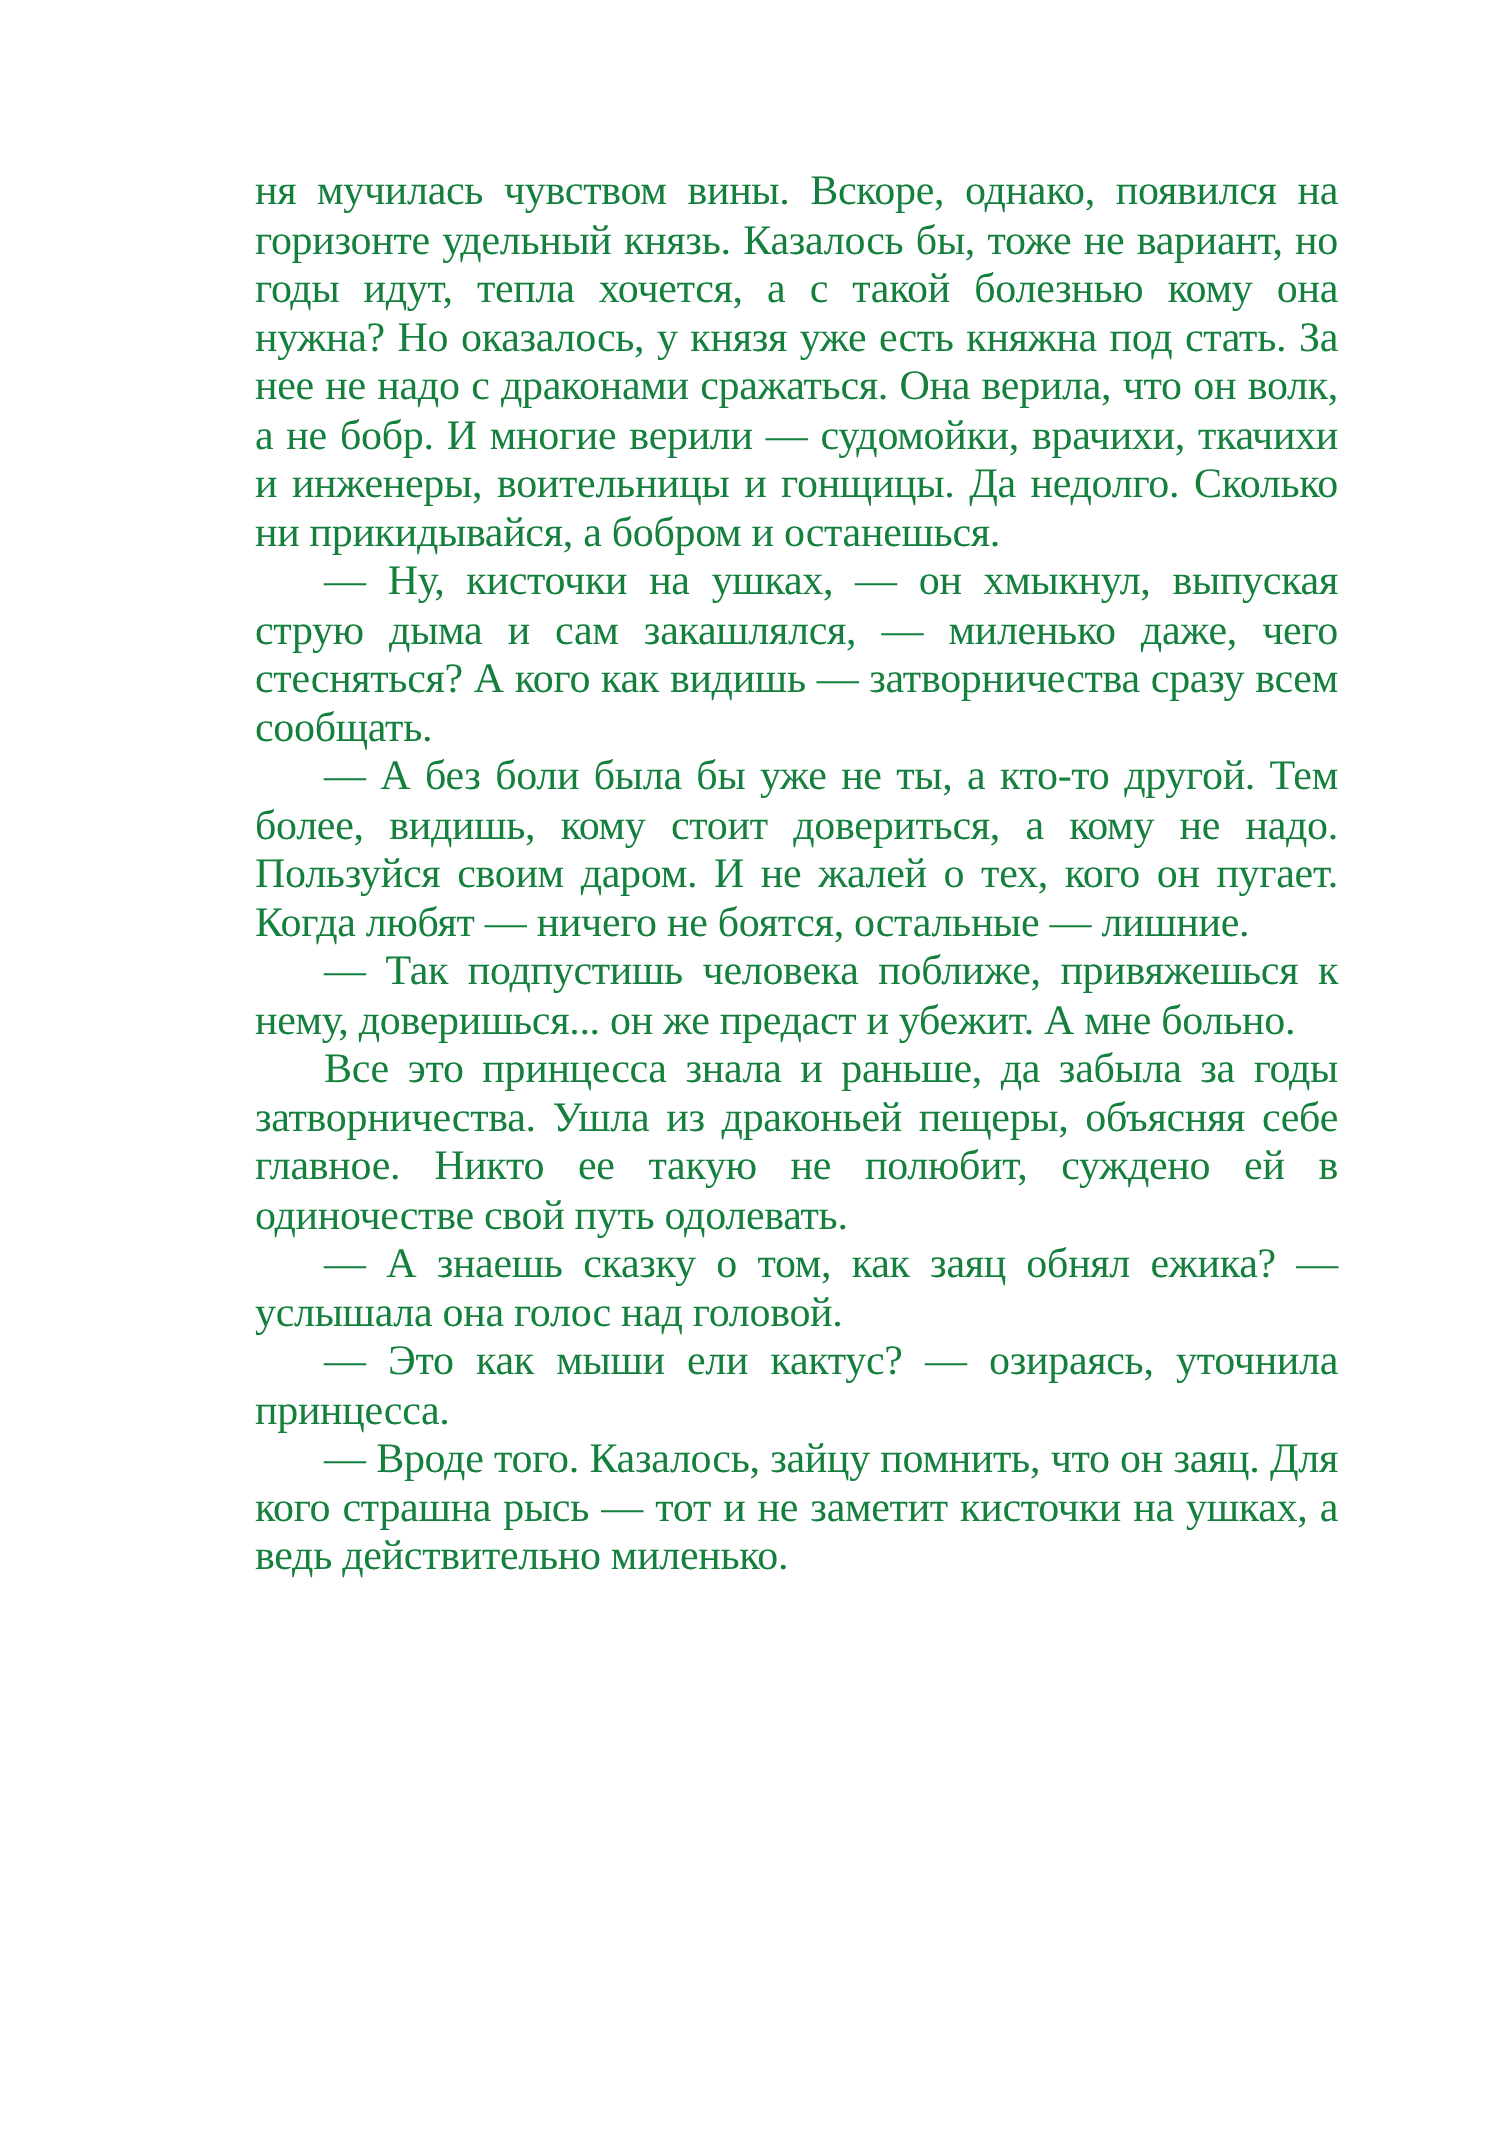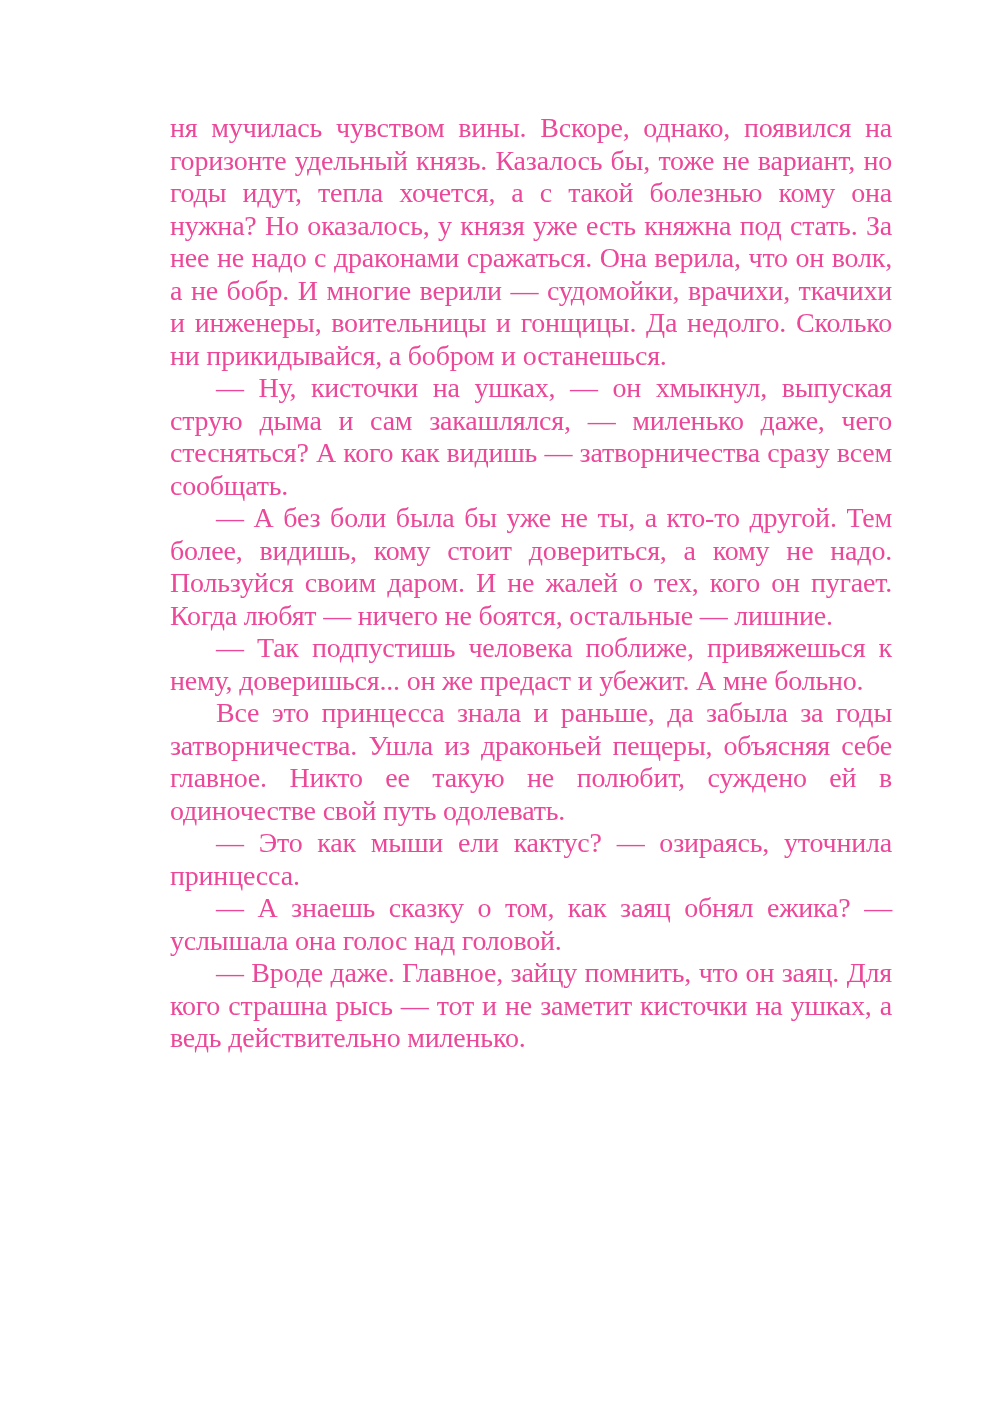--- a/index.html
+++ b/index.html
@@ -5,21 +5,21 @@
   html, body {
     margin: 0;
     padding: 0;
     background: #ffffff;
   }
   .book-page {
     position: relative;
     width: 1005px;
     height: 1212px;
     background: #ffffff;
-    color: #ec4899;
+    color: #15803d;
     font-family: "Liberation Serif", "DejaVu Serif", serif;
     overflow: hidden;
   }
   .text-block {
     position: absolute;
     left: 170px;
     top: 112px;
     width: 722px;
     font-size: 28px;
     line-height: 32.5px;
@@ -47,18 +47,18 @@
 </head>
 <body>
 
 <div class="book-page">
   <div class="text-block">
     <p class="no-indent">ня мучилась чувством вины. Вскоре, однако, появился на горизонте удельный князь. Казалось бы, тоже не вариант, но годы идут, тепла хочется, а с такой болезнью кому она нужна? Но оказалось, у князя уже есть княжна под стать. За нее не надо с драконами сражаться. Она верила, что он волк, а не бобр. И многие верили — судомойки, врачихи, ткачихи и инженеры, воительницы и гонщицы. Да недолго. Сколько ни прикидывайся, а бобром и останешься.</p>
     <p>— Ну, кисточки на ушках, — он хмыкнул, выпуская струю дыма и сам закашлялся, — миленько даже, чего стесняться? А кого как видишь — затворничества сразу всем сообщать.</p>
     <p>— А без боли была бы уже не ты, а кто-то другой. Тем более, видишь, кому стоит довериться, а кому не надо. Пользуйся своим даром. И не жалей о тех, кого он пугает. Когда любят — ничего не боятся, остальные — лишние.</p>
     <p>— Так подпустишь человека поближе, привяжешься к нему, доверишься... он же предаст и убежит. А мне больно.</p>
     <p>Все это принцесса знала и раньше, да забыла за годы затворничества. Ушла из драконьей пещеры, объясняя себе главное. Никто ее такую не полюбит, суждено ей в одиночестве свой путь одолевать.</p>
+    <p>— А знаешь сказку о том, как заяц обнял ежика? — услышала она голос над головой.</p>
     <p>— Это как мыши ели кактус? — озираясь, уточнила принцесса.</p>
-    <p>— А знаешь сказку о том, как заяц обнял ежика? — услышала она голос над головой.</p>
-    <p>— Вроде даже. Главное, зайцу помнить, что он заяц. Для кого страшна рысь — тот и не заметит кисточки на ушках, а ведь действительно миленько.</p>
+    <p>— Вроде того. Казалось, зайцу помнить, что он заяц. Для кого страшна рысь — тот и не заметит кисточки на ушках, а ведь действительно миленько.</p>
   </div>
   <div class="page-number">317</div>
 </div>
 
 </body></html>

